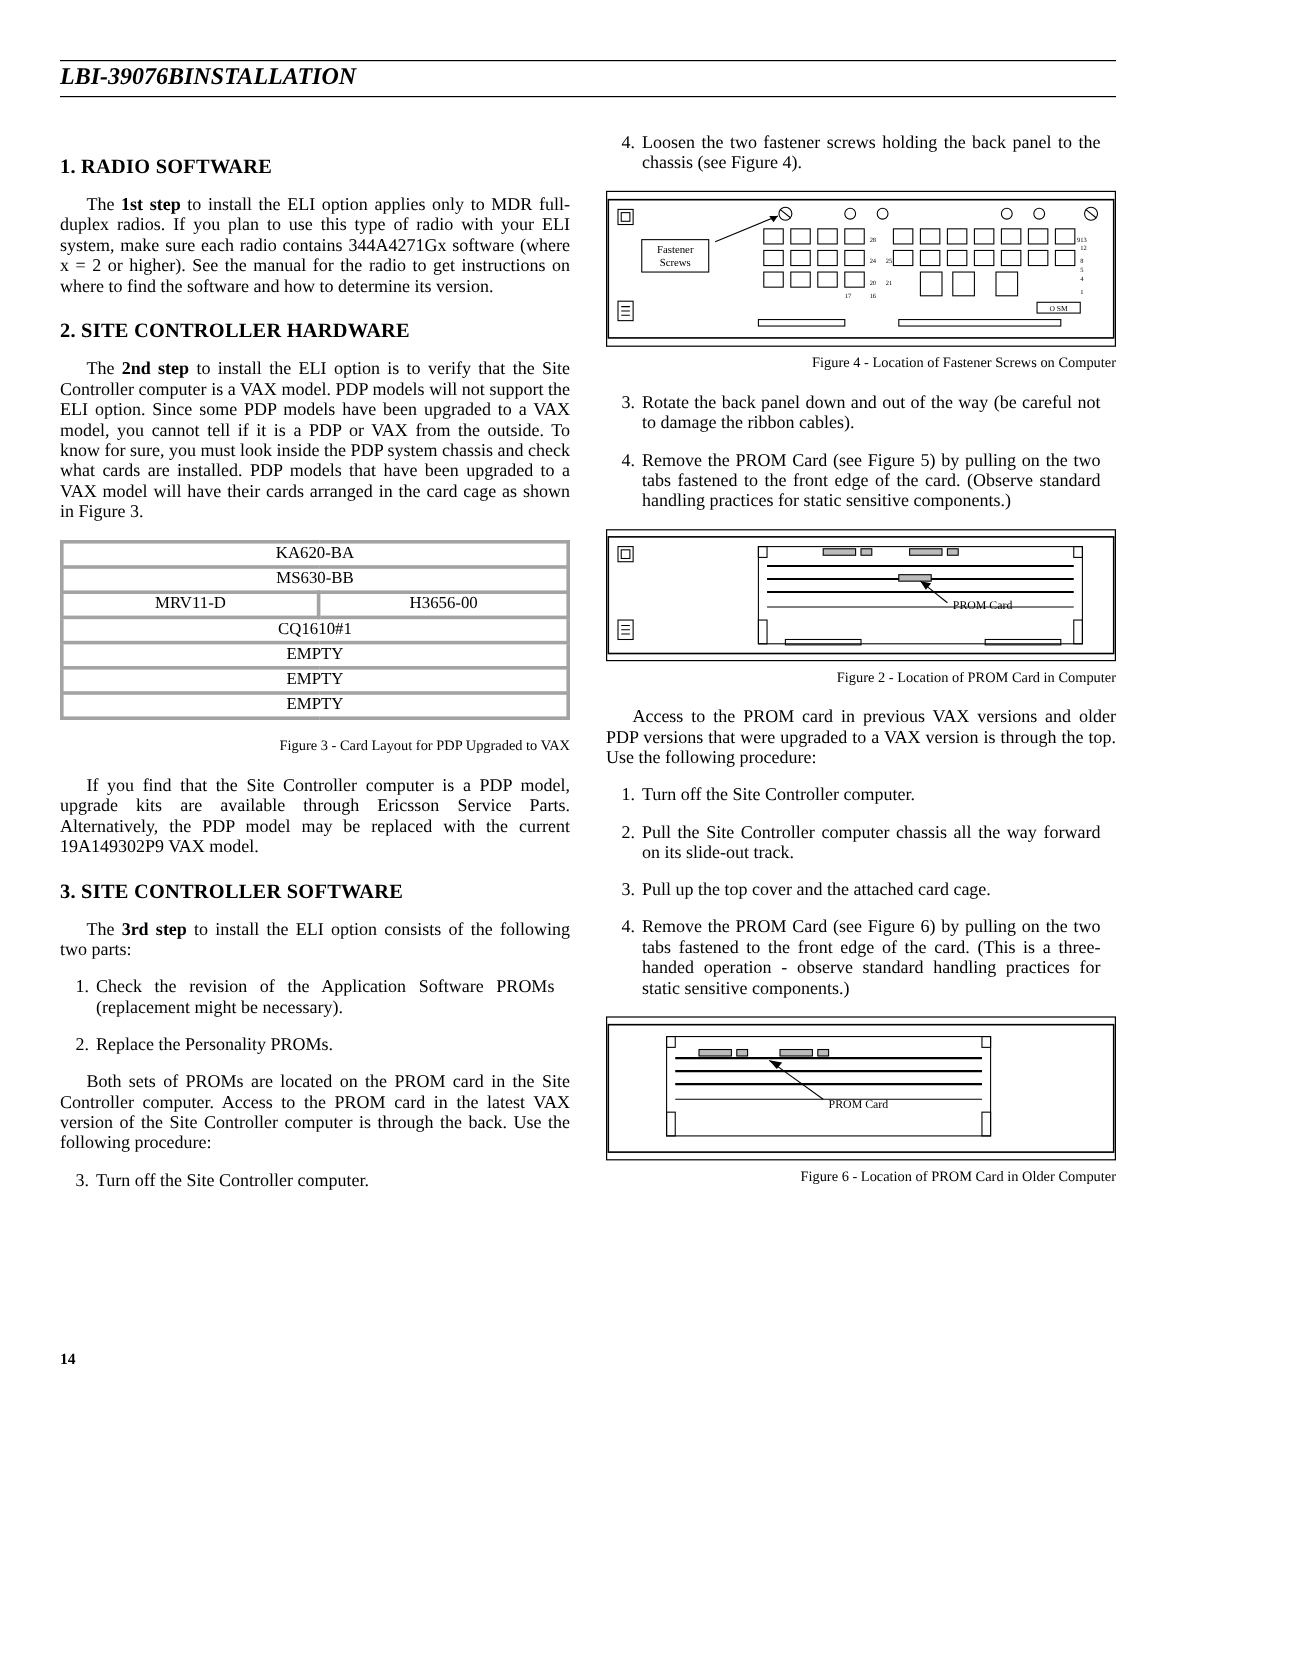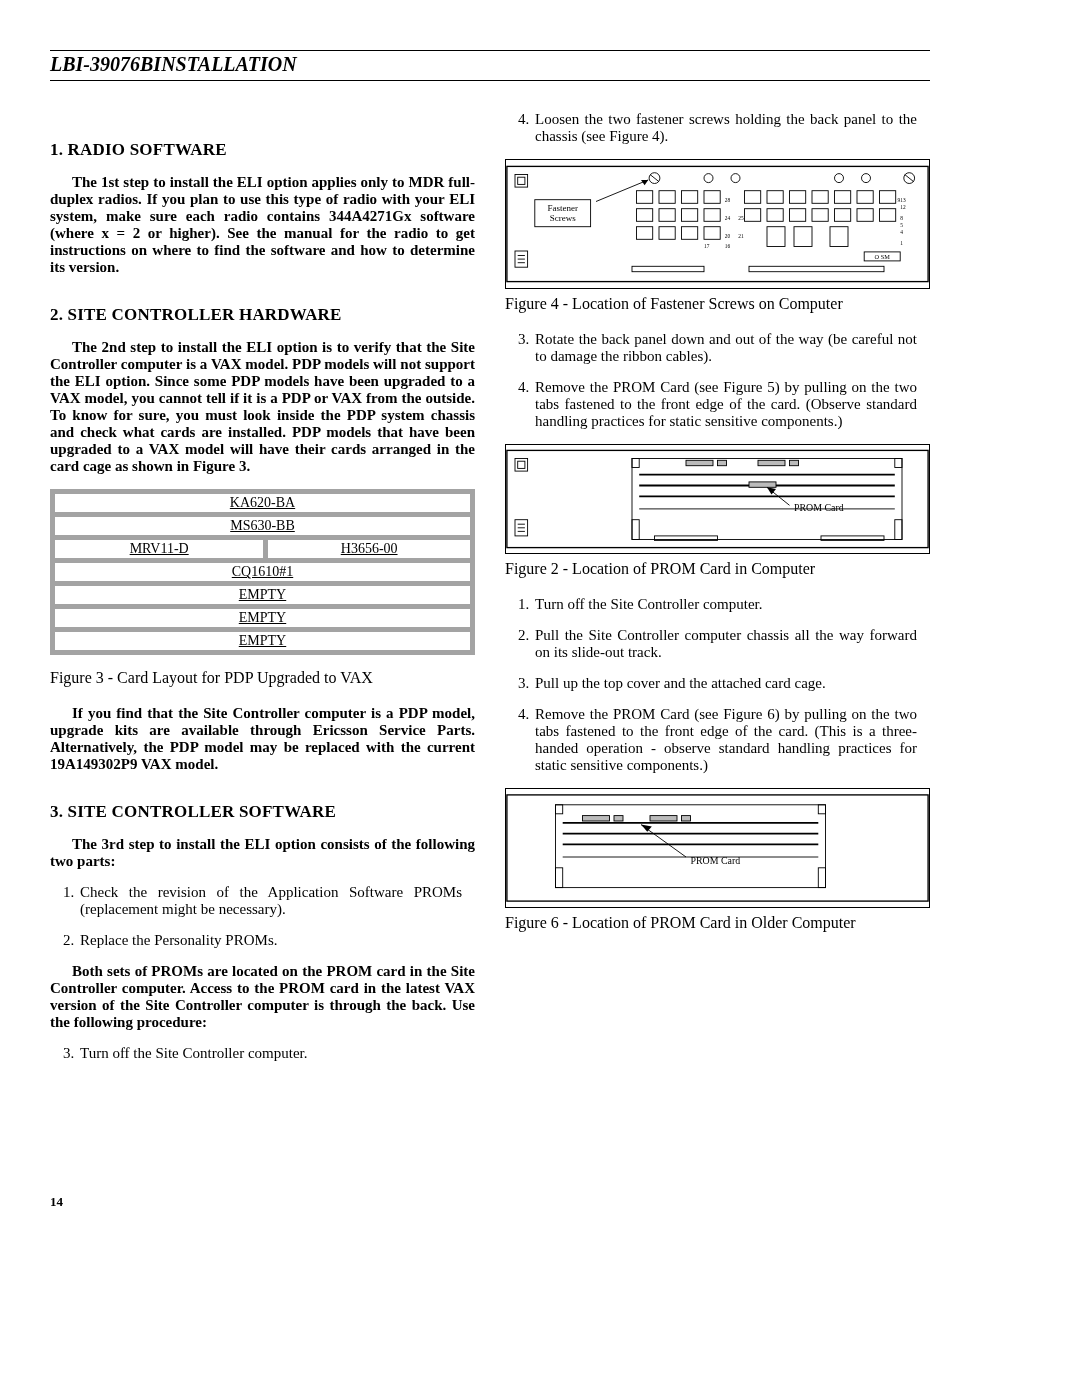--- a/index.html
+++ b/index.html
@@ -24,30 +24,30 @@
   }
   .columns {
     display: flex;
     gap: 30px;
     margin-top: 30px;
   }
   .col { flex: 1 1 0; min-width: 0; }
   h2.section {
     font-size: 17px;
     font-weight: bold;
-    margin: 29px 0 14px 0;
+    margin: 18px 0 14px 0;
     letter-spacing: 0.2px;
   }
   p { margin: 0 0 14px 0; text-align: justify; }
-  p.indent { text-indent: 22px; font-weight: bold; }
+  p.indent { text-indent: 22px; }
   ol.proc { margin: 0 13px 14px 22px; padding: 0; text-align: justify; }
   ol.proc li { margin: 0 0 14px 6px; padding-left: 2px; }
   table.card { border-collapse: collapse; width: 100%; margin: 4px 0 14px 0; }
-  table.card td { border: 5px solid #a3a3a3; text-align: center; font-size: 14px; padding: 1px 4px; text-decoration: underline; }
-  .figcap { text-align: left; margin: 6px 0 18px 0; font-size: 16px; }
+  table.card td { border: 3px solid #a3a3a3; text-align: center; font-size: 14px; padding: 1px 4px; }
+  .figcap { text-align: right; margin: 6px 0 18px 0; font-size: 12px; }
   svg { display: block; margin: 0 auto; }
   .page-num { font-weight: bold; font-size: 13px; margin-top: 118px; }
   .fig-box { border: 1.5px solid #000; width: 100%; box-sizing: border-box; }
 </style>
 </head>
 <body>
 
 <div class="hr-thick"></div>
 <div class="header-row">
   <span>LBI-39076B</span>
@@ -246,20 +246,21 @@
 
     <line x1="315" y1="62" x2="290" y2="42" stroke="#000"></line>
     <polygon points="290,42 295,50 300,44" fill="#000"></polygon>
     <text x="320" y="68" font-size="11">PROM Card</text>
 
     <rect x="165" y="96" width="70" height="5" fill="none" stroke="#000"></rect>
     <rect x="350" y="96" width="70" height="5" fill="none" stroke="#000"></rect>
   </svg>
   <div class="figcap">Figure 2 - Location of PROM Card in Computer</div>
 
+  <p class="indent">Access to the PROM card in previous VAX versions and older PDP versions that were upgraded to a VAX version is through the top.  Use the following procedure:</p>
 
   <ol class="proc">
     <li>Turn off the Site Controller computer.</li>
     <li>Pull the Site Controller computer chassis all the way forward on its slide-out track.</li>
     <li>Pull up the top cover and the attached card cage.</li>
     <li>Remove the PROM Card (see Figure 6) by pulling on the two tabs fastened to the front edge of the card.  (This is a three-handed operation - observe standard handling practices for static sensitive components.)</li>
   </ol>
 
   <svg class="fig-box" viewBox="0 0 470 120" height="120">
     <rect x="1" y="1" width="468" height="118" fill="none" stroke="#000" stroke-width="1.5"></rect>

